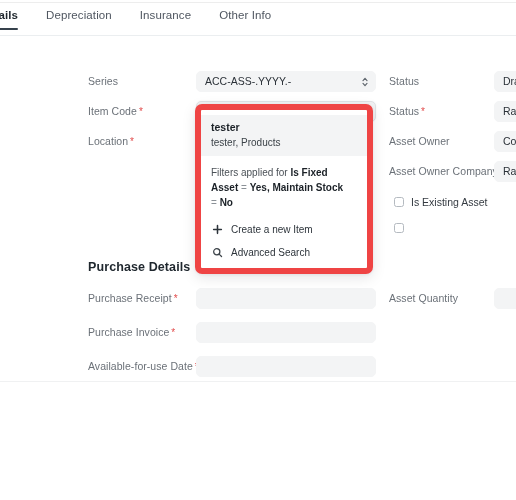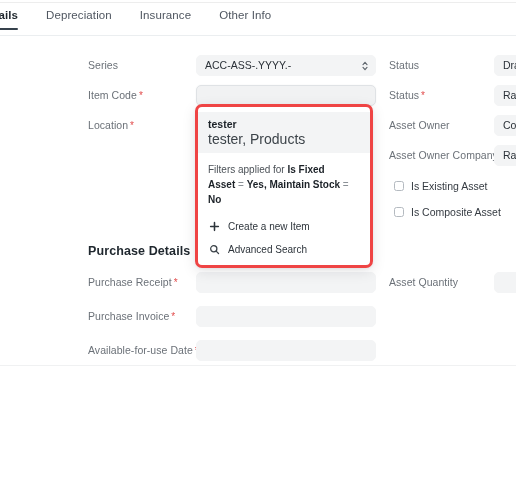--- a/index.html
+++ b/index.html
@@ -64,21 +64,21 @@
     left: 14px; right: 14px;
     bottom: 0;
     height: 2px;
     background: #36414c;
     border-radius: 1px;
   }
 
   
   .form-area {
     position: absolute;
-    top: 36px; left: 0;
+    top: 52px; left: 0;
     width: 516px;
     height: 329px;
     background: #ffffff;
   }
 
   .section-divider {
     position: absolute;
     left: 0; right: 0;
     top: 329px;
     height: 1px;
@@ -191,39 +191,39 @@
     color: #4a5159;
   }
 
   
   .dropdown {
     position: absolute;
     left: 195px;
     top: 104px;
     width: 178px;
     background: #ffffff;
-    border: 3px solid #ef4444;
+    border: 6px solid #ef4444;
     border-radius: 7px;
     box-shadow: 0 4px 14px rgba(16,24,32,0.10), 0 1px 3px rgba(16,24,32,0.06);
     padding: 5px 0 4px 0;
     z-index: 40;
   }
   .dd-item {
     padding: 5px 10px 6px 10px;
     cursor: pointer;
   }
   .dd-item.selected { background: #f3f4f5; }
   .dd-title {
     font-size: 10.5px;
     font-weight: 700;
     color: #1b2127;
     line-height: 14px;
   }
   .dd-sub {
-    font-size: 14px;
+    font-size: 10px;
     color: #3c4349;
     line-height: 15px;
     margin-top: 1px;
   }
   .dd-filters {
     padding: 9px 21px 8px 10px;
     font-size: 10px;
     color: #4b5157;
     line-height: 15px;
   }
@@ -349,21 +349,20 @@
         </div>
       </div>
 
       <div class="check-row" style="margin-left:5px;">
         <span class="checkbox"></span>
         <span class="check-label">Is Existing Asset</span>
       </div>
 
       <div class="check-row" style="margin-left:5px;">
         <span class="checkbox"></span>
-        <span class="check-label">Is Composite Asset</span>
       </div>
 
     </div>
 
     <div class="section-head" style="top:208px;gap:25px;">
       <span class="section-title">Purchase Details</span>
       <span class="chevron-up">
         <svg viewBox="0 0 12 12" width="11" height="11" fill="none" stroke="currentColor" stroke-width="1.15" stroke-linecap="round" stroke-linejoin="round">
           <path d="M2.2 7.6 L6 3.9 L9.8 7.6"></path>
         </svg>

